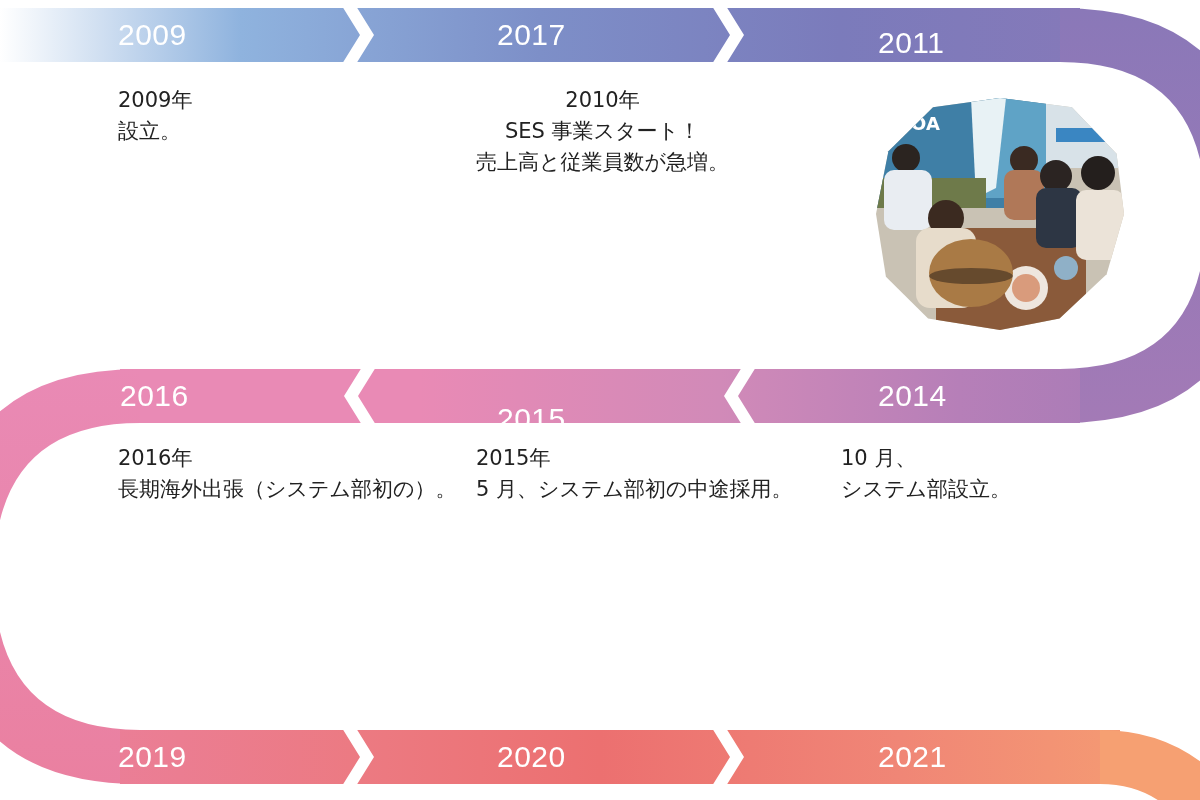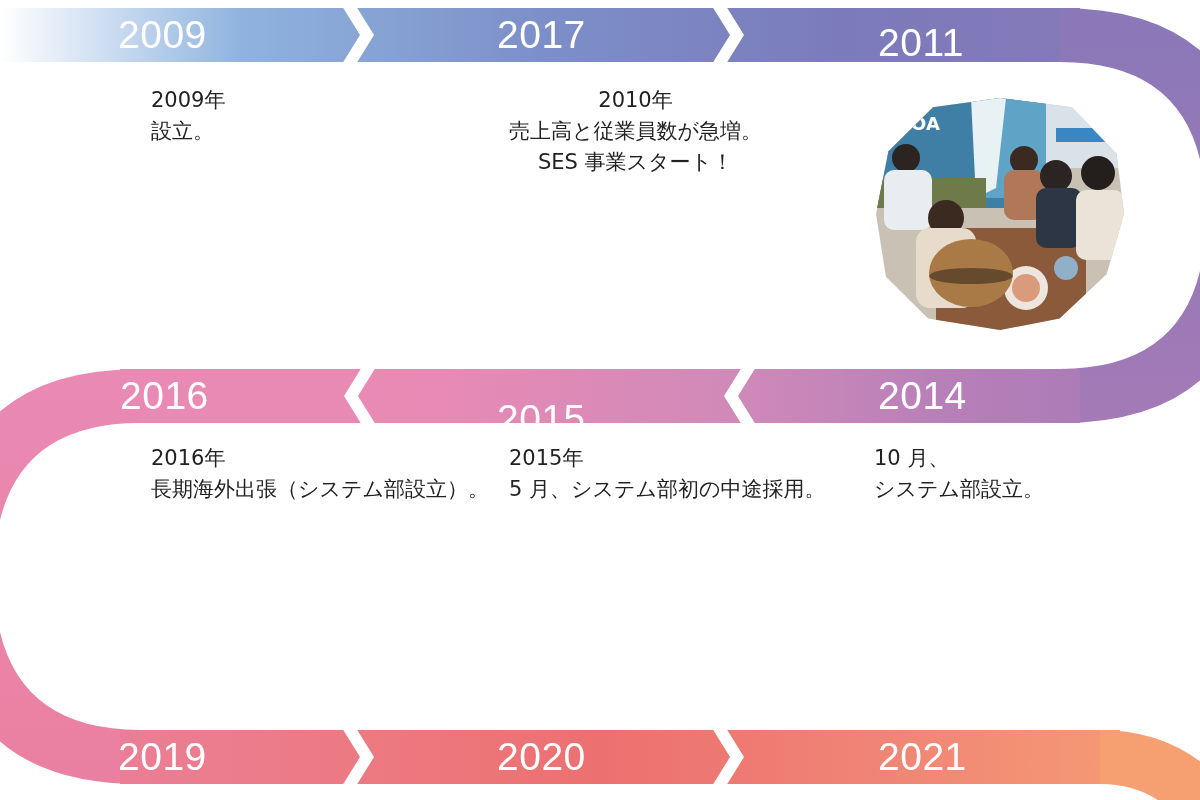--- a/index.html
+++ b/index.html
@@ -1,23 +1,23 @@
 <!DOCTYPE html>
 <html><head>
 <meta charset="utf-8">
 <style>
   html, body { margin: 0; padding: 0; background: #ffffff; }
   body { width: 1200px; height: 800px; position: relative; overflow: hidden;
          font-family: "DejaVu Sans", "Liberation Sans", sans-serif; }
   #track { position: absolute; left: 0; top: 0; width: 1200px; height: 800px; }
-  .year-label { position: absolute; color: #ffffff; font-size: 39px; line-height: 54px;
+  .year-label { position: absolute; color: #ffffff; font-size: 30px; line-height: 54px;
                 height: 58px; font-family: "Liberation Sans", "DejaVu Sans", sans-serif;
                 letter-spacing: 0.5px; text-align: left; white-space: nowrap; }
   .desc { position: absolute; color: #222222; font-size: 21px; line-height: 31px;
-          white-space: nowrap; font-family: "DejaVu Sans", sans-serif; margin-left: 33px; }
+          white-space: nowrap; font-family: "DejaVu Sans", sans-serif; }
   .desc div { height: 31px; }
   .photo { position: absolute; left: 876px; top: 98px; width: 248px; height: 232px;
            clip-path: polygon(50% 0%, 79% 4%, 97% 24%, 100% 50%, 93% 76%, 74% 95%, 50% 100%, 21% 95%, 4% 77%, 0% 50%, 5% 23%, 23% 4%);
            overflow: hidden; }
 </style>
 </head>
 <body>
 
 <svg id="track" viewBox="0 0 1200 800" xmlns="http://www.w3.org/2000/svg">
   <defs>
@@ -95,22 +95,22 @@
 <div class="year-label" style="left:497px; top:730px;">2020</div>
 <div class="year-label" style="left:878px; top:730px;">2021</div>
 
 <div class="desc" style="left:118px; top:85px;">
   <div>2009年</div>
   <div>設立。</div>
 </div>
 
 <div class="desc" style="left:476px; top:85px;text-align:center;">
   <div>2010年</div>
+  <div>SES 事業スタート！</div>
   <div>売上高と従業員数が急増。</div>
-  <div>SES 事業スタート！</div>
 </div>
 
 <div class="photo">
   <svg width="248" height="232" viewBox="0 0 248 232" xmlns="http://www.w3.org/2000/svg">
     <rect width="248" height="232" fill="#c9c2b4"></rect>
 
     <rect x="0" y="0" width="170" height="110" fill="#3f7fa6"></rect>
     <rect x="110" y="0" width="60" height="100" fill="#5fa3c6"></rect>
     <path d="M95 0 L130 0 L120 90 L100 100 Z" fill="#e8f2f5"></path>
     <rect x="170" y="0" width="78" height="70" fill="#d8e2e8"></rect>
@@ -133,21 +133,21 @@
     <rect x="128" y="72" width="40" height="50" rx="10" fill="#b07858"></rect>
     <circle cx="180" cy="78" r="16" fill="#2b2422"></circle>
     <rect x="160" y="90" width="46" height="60" rx="10" fill="#2d3644"></rect>
     <circle cx="222" cy="75" r="17" fill="#241f1d"></circle>
     <rect x="200" y="92" width="48" height="70" rx="10" fill="#ebe3d8"></rect>
   </svg>
 </div>
 
 <div class="desc" style="left:118px; top:443px;">
   <div>2016年</div>
-  <div>長期海外出張（システム部設立）。</div>
+  <div>長期海外出張（システム部初の）。</div>
 </div>
 
 <div class="desc" style="left:476px; top:443px;">
   <div>2015年</div>
   <div>5 月、システム部初の中途採用。</div>
 </div>
 
 <div class="desc" style="left:841px; top:443px;">
   <div>10 月、</div>
   <div>システム部設立。</div>

